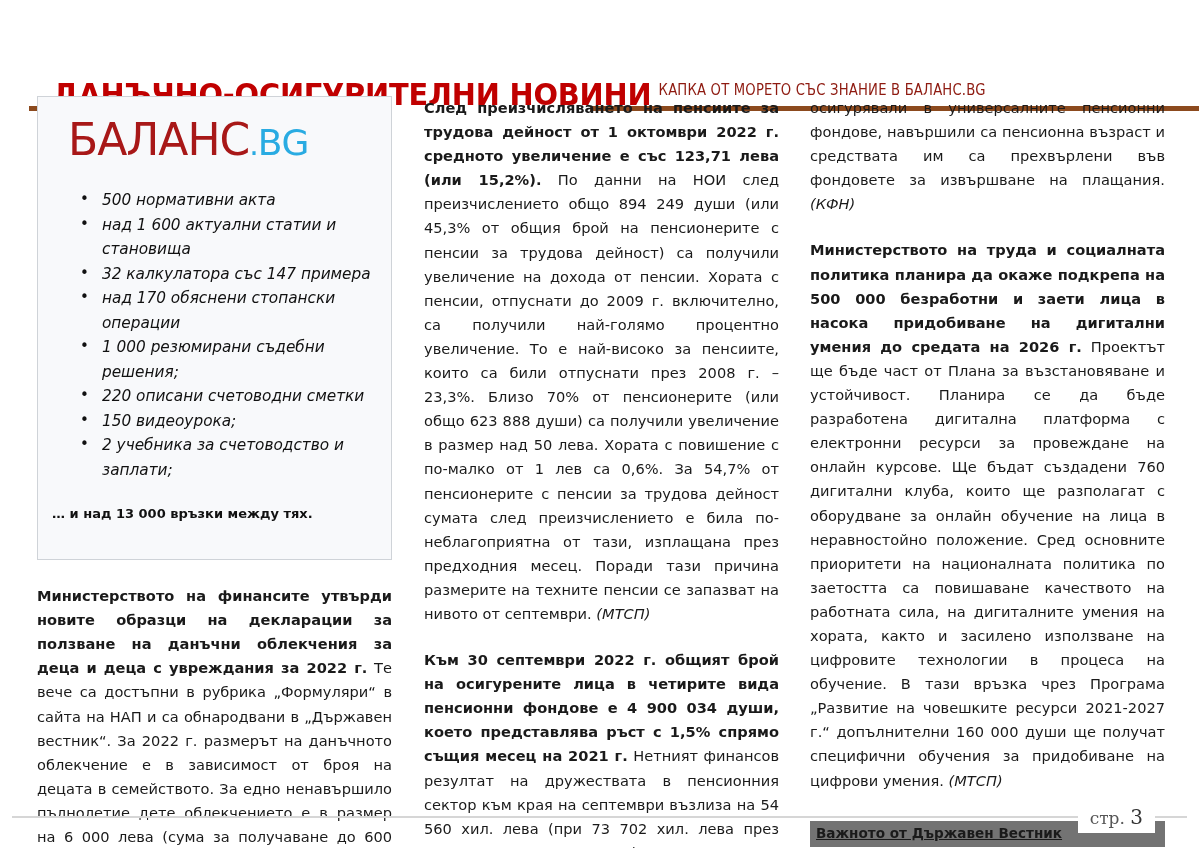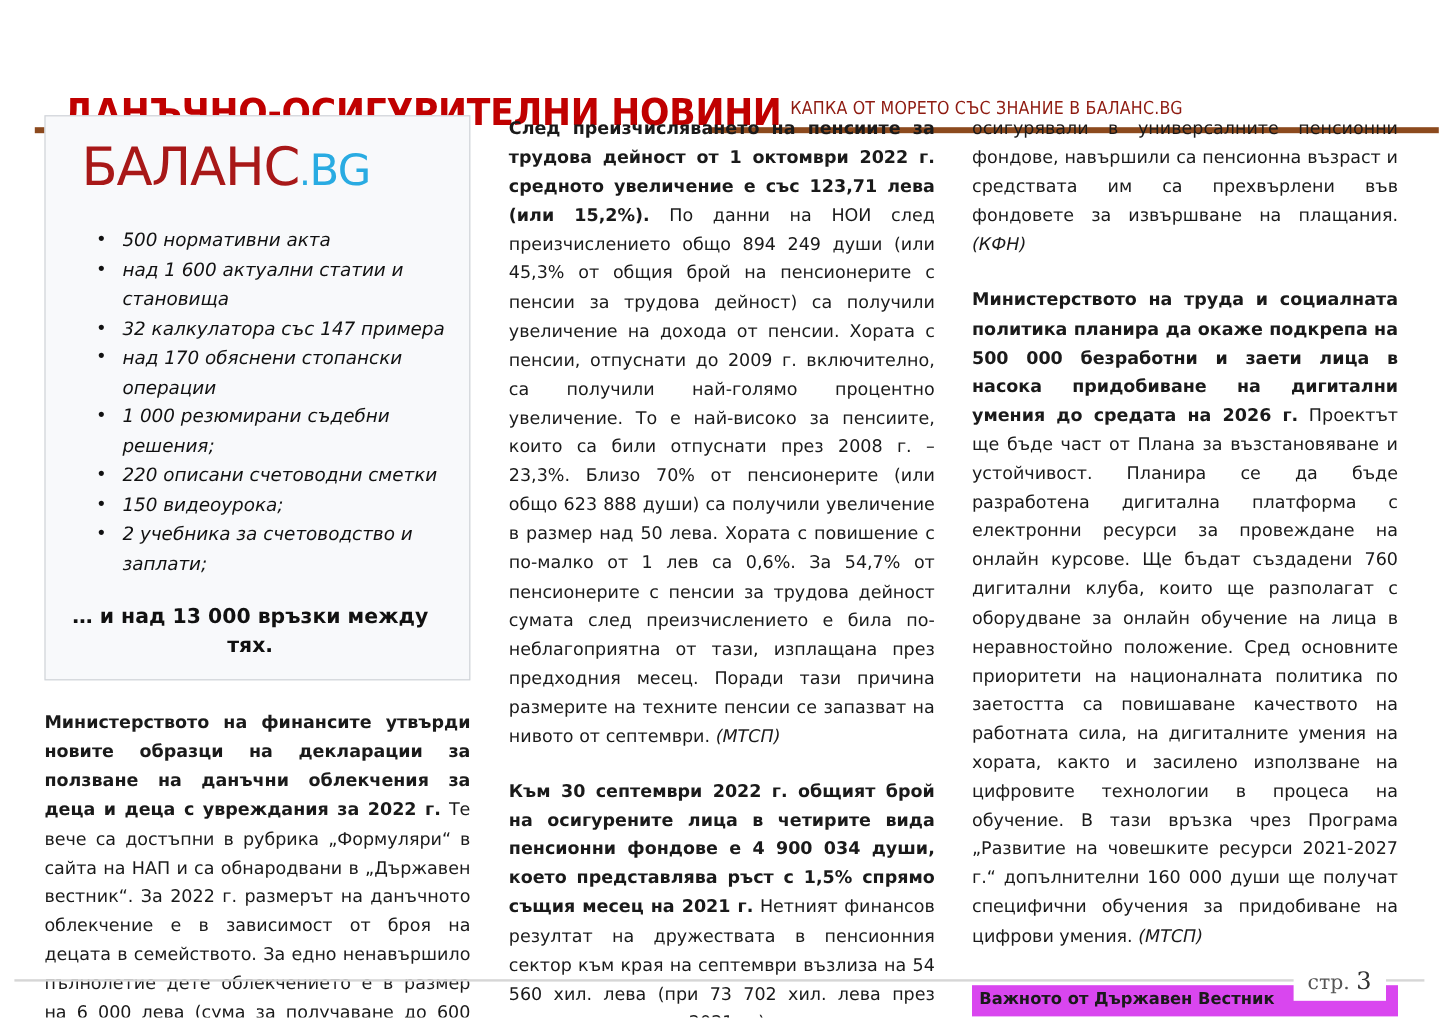--- a/index.html
+++ b/index.html
@@ -124,49 +124,50 @@
   }
   ul.features li::before {
     content: "\2022";
     position: absolute;
     left: 0;
     top: -1px;
     font-size: 15px;
     color: #111;
   }
   .features-note {
-    margin: 20px 0 2px 0;
-    font-size: 17px;
+    margin: 20px 0 19px 0;
+    font-size: 13px;
     font-weight: bold;
-    text-align: center;
+    text-align: left;
     padding-right: 12px;
     color: #111;
   }
 
   
   p.para {
     margin: 0 0 22px 0;
     text-align: justify;
     hyphens: manual;
   }
   p.para:last-child { margin-bottom: 0; }
   .lead { font-weight: bold; }
   .src { font-style: italic; }
 
   
   .callout {
     margin-top: 28px;
   }
   .callout-head {
-    background: #d946ef;
+    background: #737373;
     font-size: 13.6px;
     font-weight: bold;
     color: #1a1a1a;
     padding: 4px 6px 5px 6px;
     line-height: 17px;
+    text-decoration: underline;
   }
 
   
   .footer {
     position: absolute;
     left: 0;
     bottom: 16px;
     width: 1199px;
     height: 30px;
     text-align: center;

